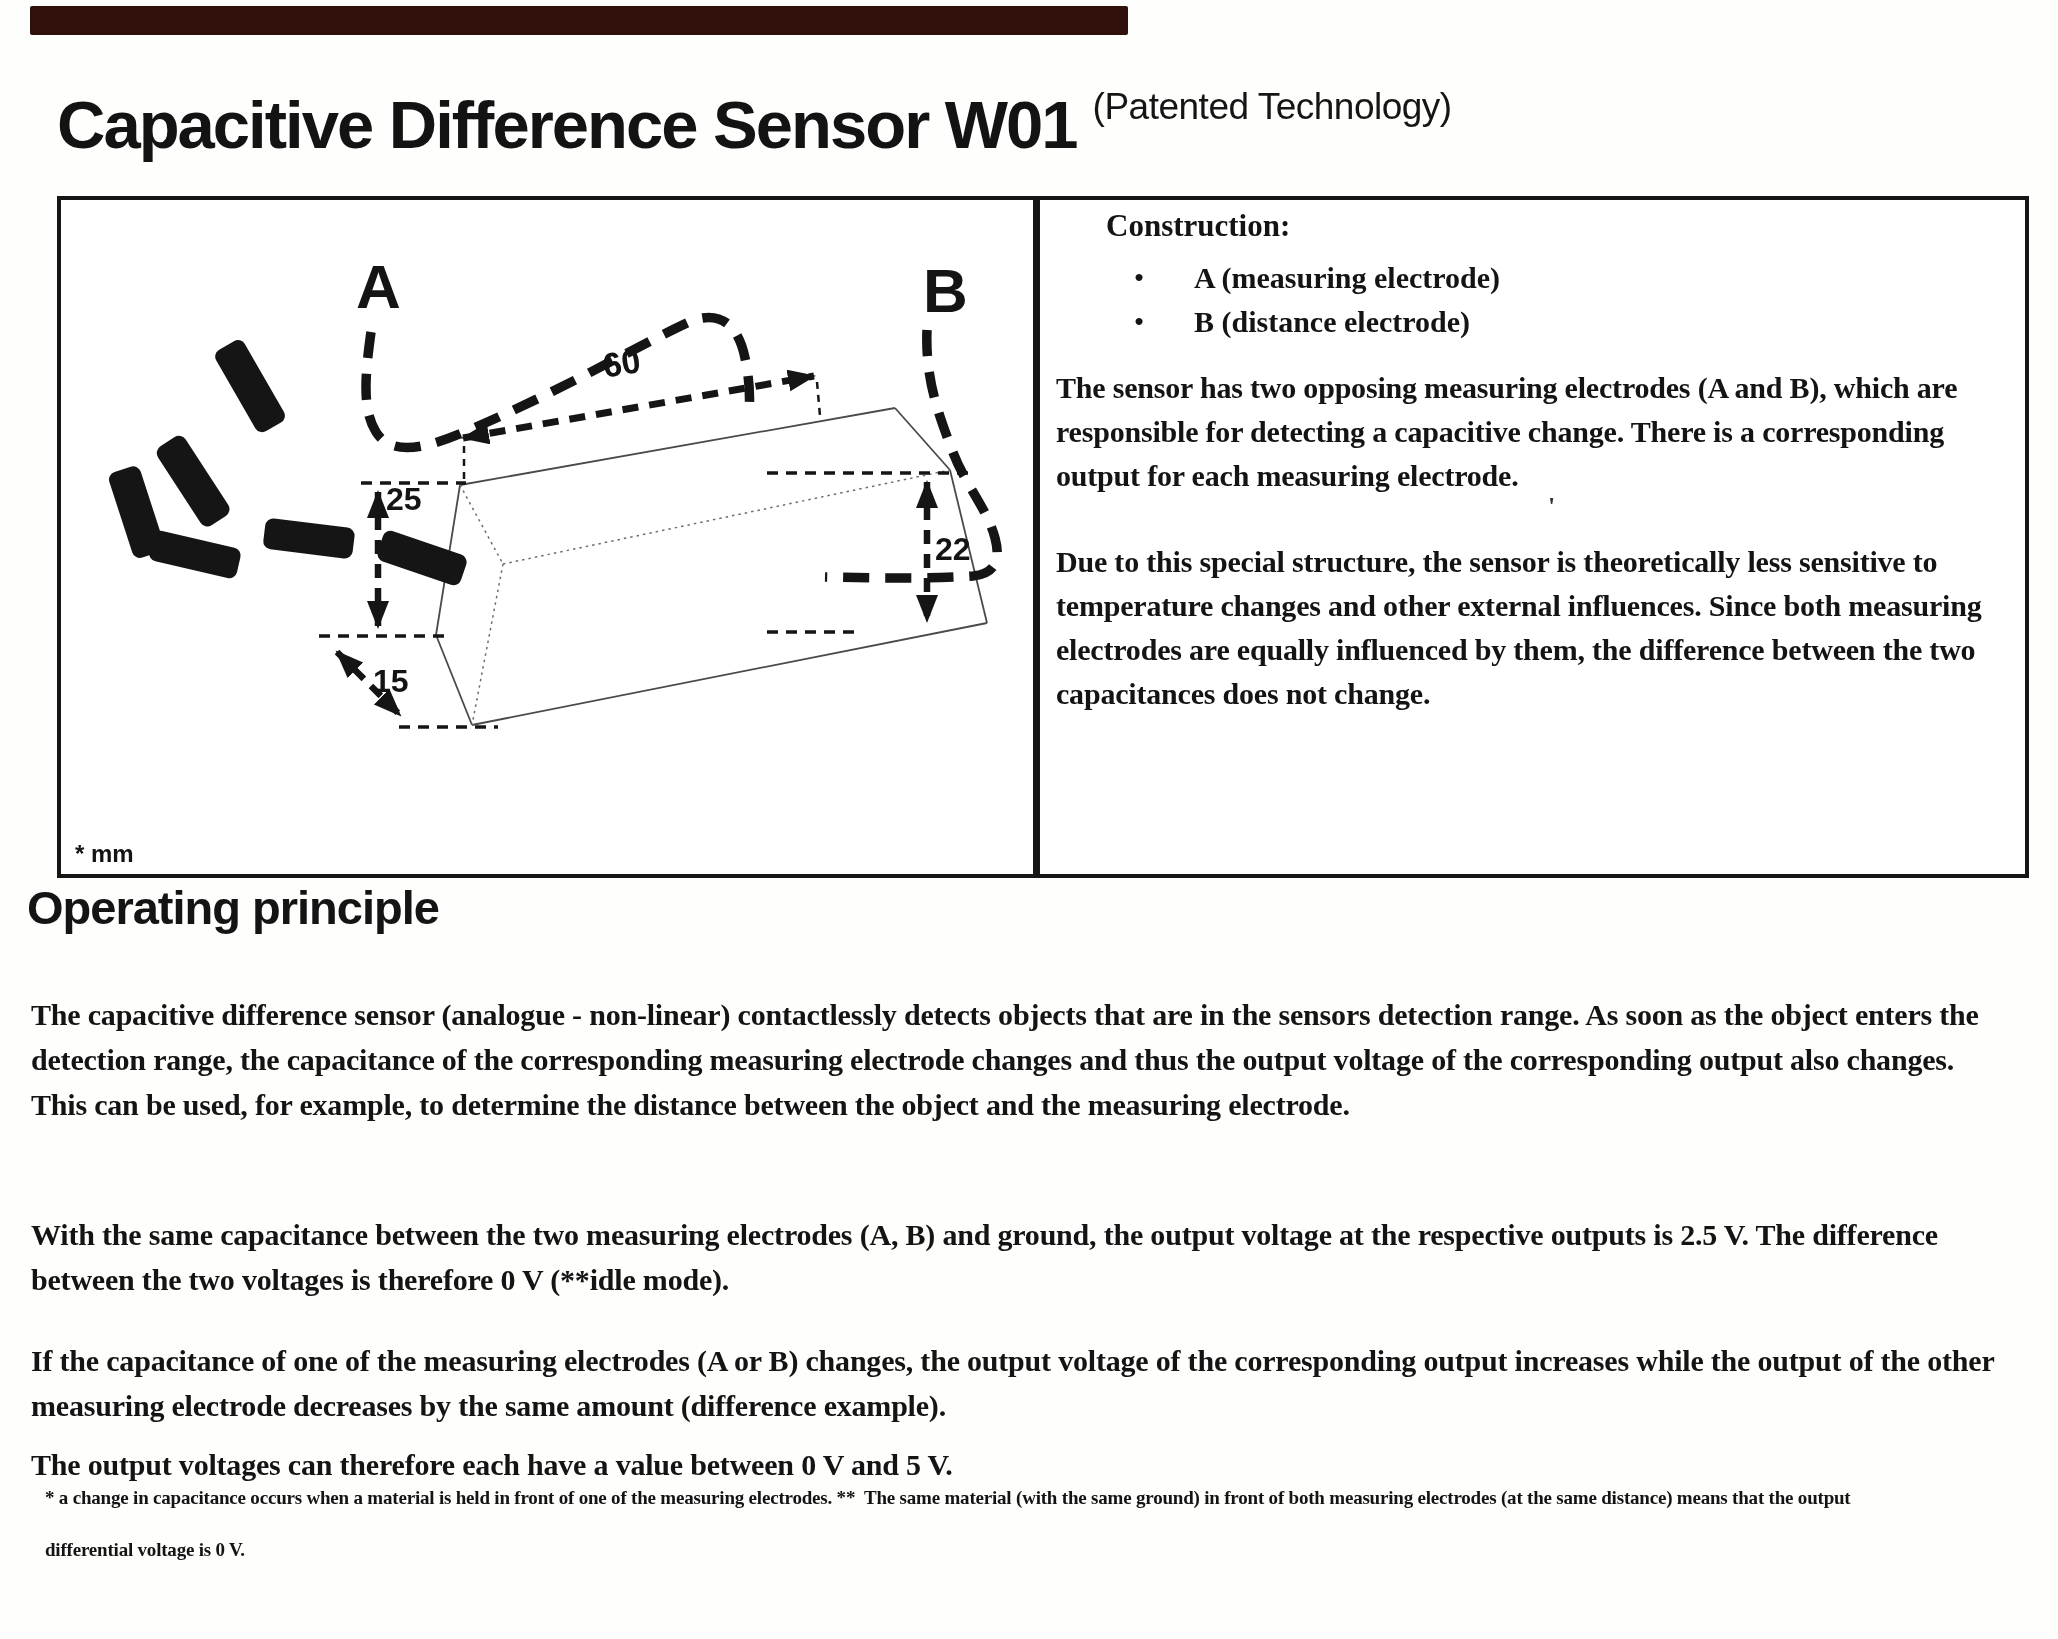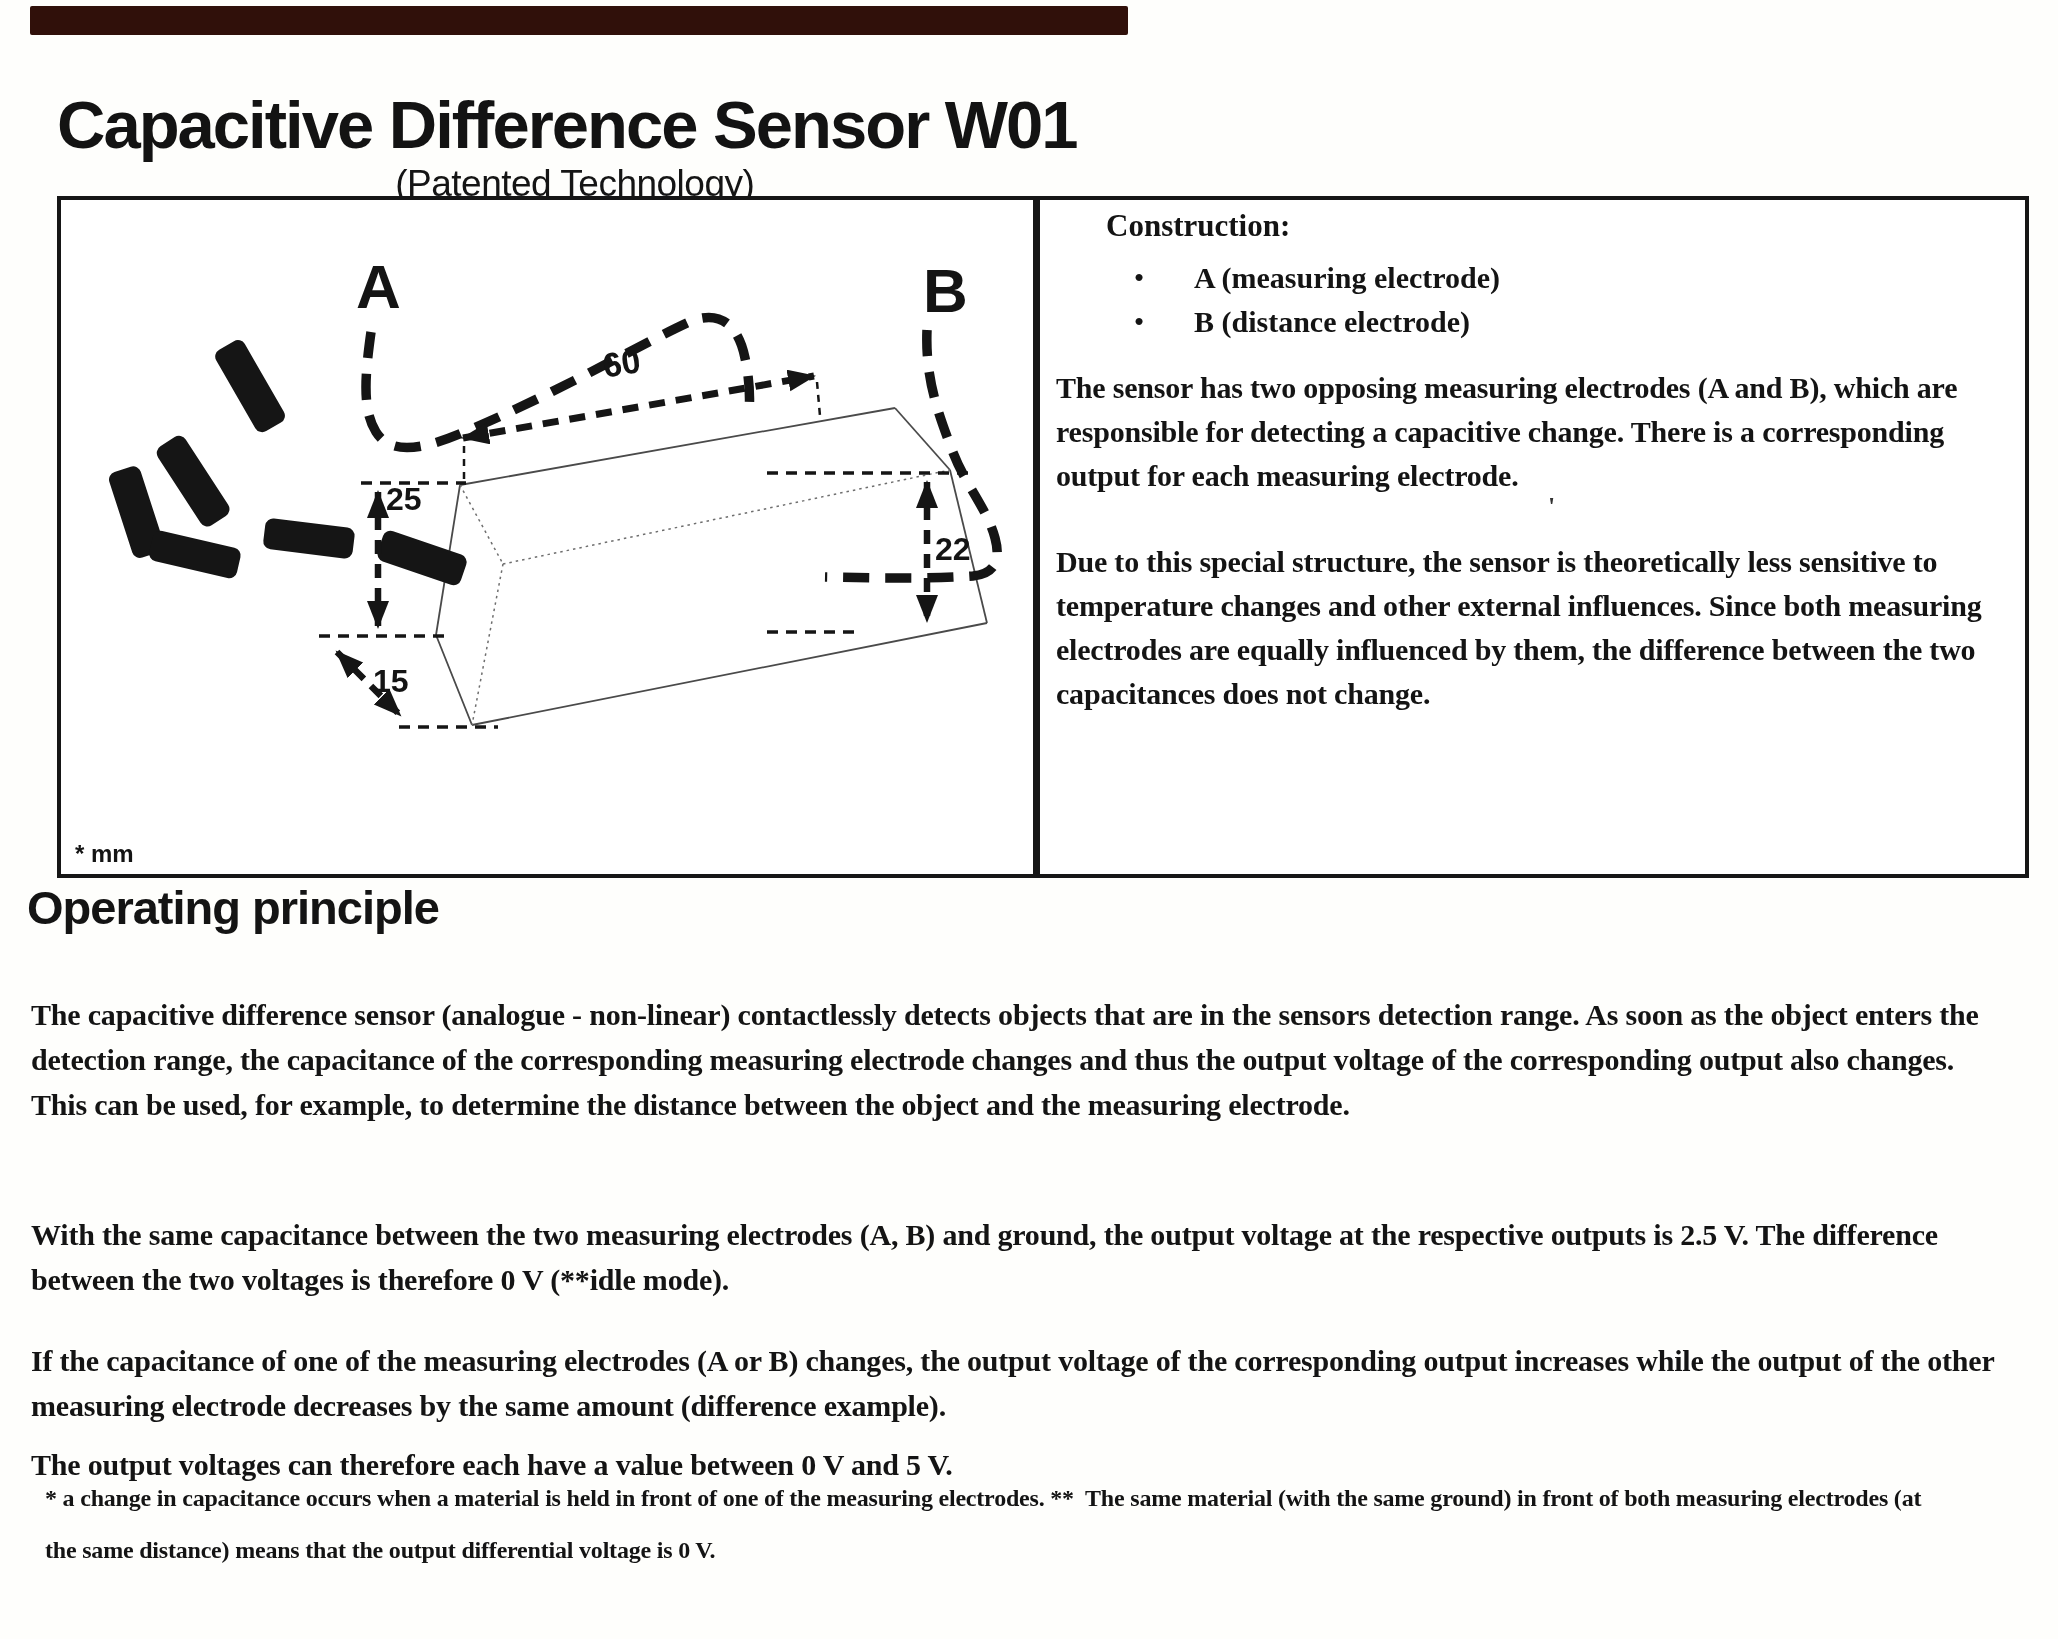--- a/index.html
+++ b/index.html
@@ -3,21 +3,21 @@
 <meta charset="utf-8">
 <style>
   html,body{margin:0;padding:0;background:#e8e8e8;}
   .page{
     position:relative;width:2058px;height:1639px;background:#fefefc;
     font-family:"Liberation Serif",serif;color:#141414;overflow:hidden;
   }
   
   .scan-bar{position:absolute;left:30px;top:6px;width:1098px;height:29px;border-radius:2px;}
   
-  .title-row{position:absolute;left:57px;top:86px;display:flex;align-items:center;white-space:nowrap;flex-direction:column;}
+  .title-row{position:absolute;left:57px;top:86px;display:flex;align-items:flex-start;white-space:nowrap;}
   .title-main{font-family:"Liberation Sans",sans-serif;font-size:67px;font-weight:600;letter-spacing:-2px;color:#131313;}
   .title-sub{font-family:"Liberation Sans",sans-serif;font-size:37px;font-weight:500;letter-spacing:-0.5px;margin-left:16px;color:#151515;}
   
   .fig-box{position:absolute;left:57px;top:196px;width:972px;height:674px;border:4px solid #161616;background:#fff;}
   .txt-box{position:absolute;left:1037px;top:196px;width:985px;height:674px;border:4px solid #161616;border-left:3px solid #161616;background:#fff;}
   .fig-svg{position:absolute;left:0;top:0;}
   
   .con-head{position:absolute;left:18px;top:8px;font-size:31px;font-weight:600;margin-left:48px;}
   .con-bullets{position:absolute;left:0;top:56px;width:960px;}
   .con-bullet{display:flex;font-size:30px;font-weight:600;line-height:44px;}
@@ -27,21 +27,21 @@
   .con-para{position:absolute;left:16px;width:945px;font-size:30px;font-weight:600;line-height:44px;letter-spacing:-0.2px;}
   .con-para1{top:166px;}
   .con-para2{top:340px;}
   
   .op-head{position:absolute;left:27px;top:880px;font-family:"Liberation Sans",sans-serif;font-size:47px;font-weight:700;letter-spacing:-1px;}
   .body-para{position:absolute;left:31px;width:1975px;font-size:30px;font-weight:600;line-height:45px;letter-spacing:-0.2px;}
   .bp1{top:992px;}
   .bp2{top:1212px;}
   .bp3{top:1338px;}
   .bp4{top:1442px;}
-  .footnote{position:absolute;left:45px;top:1472px;width:1880px;font-size:24px;font-weight:600;line-height:52px;white-space:pre-wrap;letter-spacing:-0.2px;}
+  .footnote{position:absolute;left:45px;top:1472px;width:1880px;font-size:19px;font-weight:600;line-height:52px;white-space:pre-wrap;letter-spacing:-0.2px;}
   .fig-label{font-family:"Liberation Sans",sans-serif;font-weight:700;}
 </style>
 </head>
 <body>
 
 <div class="page">
 
   <div class="scan-bar" id="scanBar" style="background: rgb(48, 16, 10);"></div>
 
   <div class="title-row">

